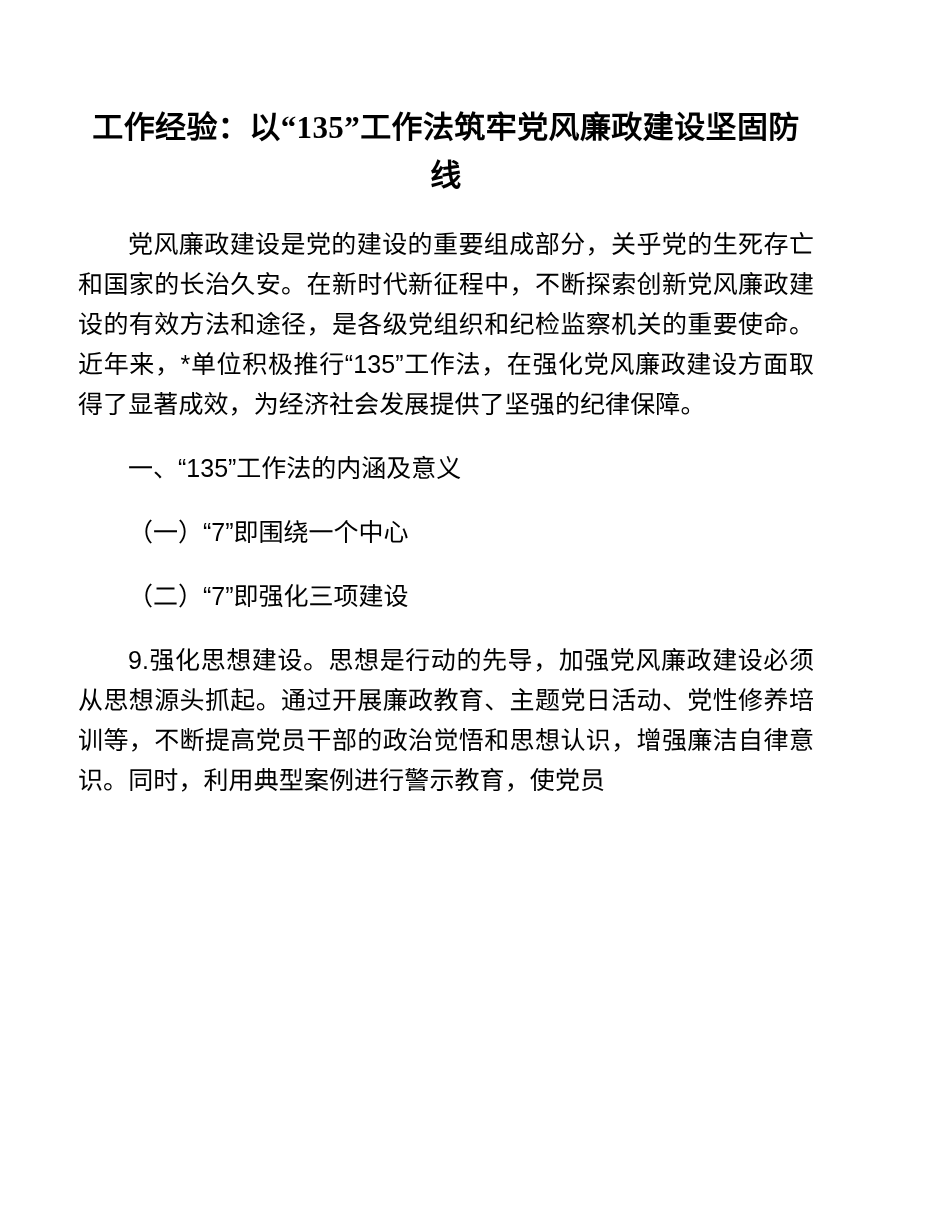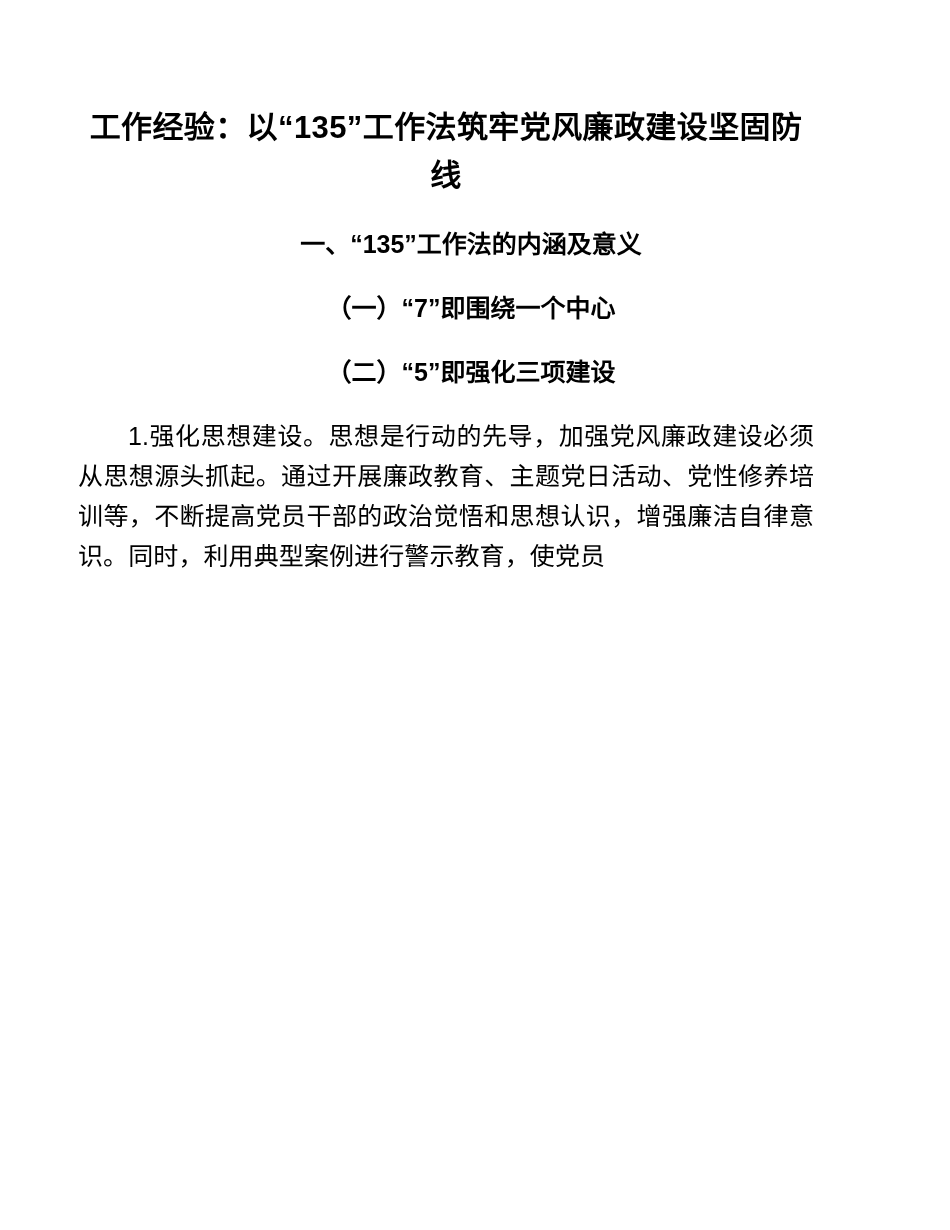--- a/index.html
+++ b/index.html
@@ -32,20 +32,21 @@
   
   .doc-title {
     margin: 0;
     padding-top: 104px;
     font-size: 31px;
     font-weight: bold;
     line-height: 48px;
     text-align: center;
     letter-spacing: 0.4px;
     word-break: break-all;
+    font-family: Liberation Serif, serif;
   }
 
   
   .para {
     margin: 0;
     font-size: 25px;
     line-height: 40px;
     text-align: justify;
     text-justify: inter-ideograph;
     text-indent: 2em;
@@ -63,37 +64,37 @@
   .para.spaced {
     margin-top: 24px;
   }
 
   .heading-1,
   .heading-2 {
     margin-bottom: 0;
     font-size: 25px;
     line-height: 40px;
     text-indent: 2em;
-    font-weight: bold;
+    font-weight: normal;
     word-break: break-all;
-    text-align: center;
   }
 </style>
 </head>
 <body>
 
 <div class="page">
   <div class="doc-body">
 
     <h1 class="doc-title">工作经验：以“135”工作法筑牢党风廉政建设坚固防线</h1>
 
+    <p class="para first-body">党风廉政建设是党的建设的重要组成部分，关乎党的生死存亡和国家的长治久安。在新时代新征程中，不断探索创新党风廉政建设的有效方法和途径，是各级党组织和纪检监察机关的重要使命。近年来，*单位积极推行“135”工作法，在强化党风廉政建设方面取得了显著成效，为经济社会发展提供了坚强的纪律保障。</p>
 
     <p class="heading-1">一、“135”工作法的内涵及意义</p>
 
     <p class="heading-2">（一）“7”即围绕一个中心</p>
 
 
-    <p class="heading-2">（二）“5”即强化三项建设</p>
+    <p class="heading-2">（二）“7”即强化三项建设</p>
 
-    <p class="para spaced">1.强化思想建设。思想是行动的先导，加强党风廉政建设必须从思想源头抓起。通过开展廉政教育、主题党日活动、党性修养培训等，不断提高党员干部的政治觉悟和思想认识，增强廉洁自律意识。同时，利用典型案例进行警示教育，使党员</p>
+    <p class="para spaced">9.强化思想建设。思想是行动的先导，加强党风廉政建设必须从思想源头抓起。通过开展廉政教育、主题党日活动、党性修养培训等，不断提高党员干部的政治觉悟和思想认识，增强廉洁自律意识。同时，利用典型案例进行警示教育，使党员</p>
 
   </div>
 </div>
 
 </body></html>

